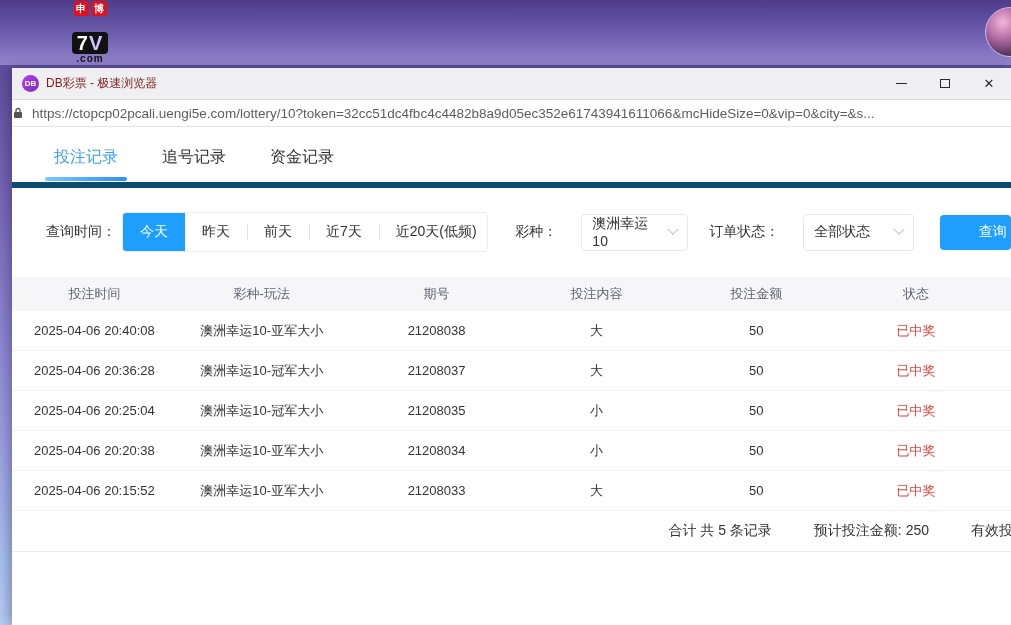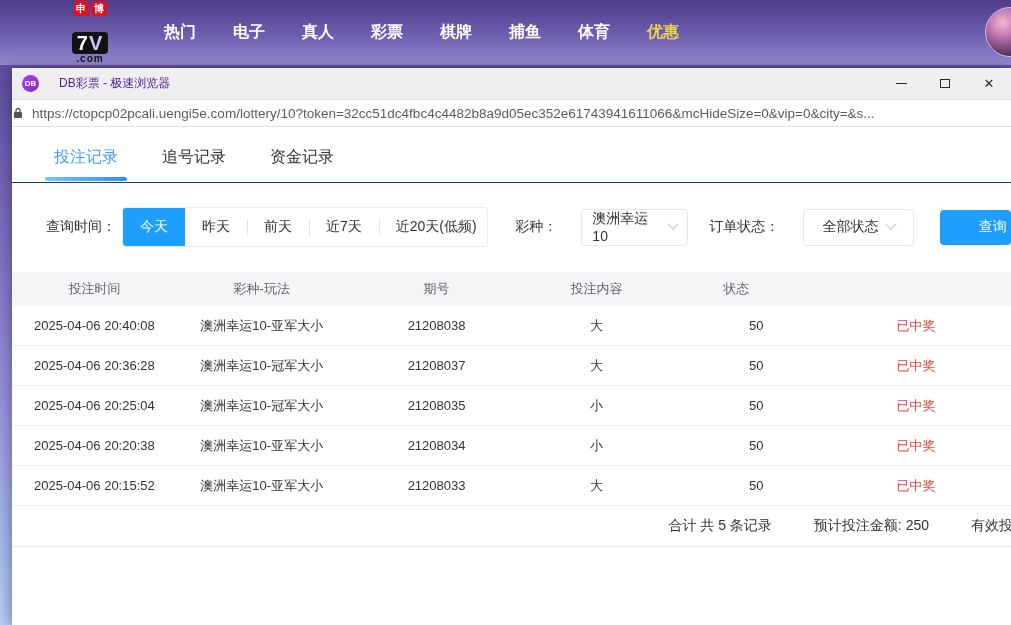--- a/index.html
+++ b/index.html
@@ -24,52 +24,52 @@
   .avatar { position:absolute; right:-24px; top:7px; width:50px; height:50px; border-radius:50%;
             background:radial-gradient(circle at 35% 30%,#f3b7d8 0%,#b66ea8 35%,#4a2f52 75%,#2c1c38 100%);
             border:1px solid #cbbcf0; }
 
   
   .window { position:absolute; left:12px; top:68px; right:0; bottom:0; background:#fff;
             box-shadow:-3px 0 12px rgba(20,10,60,.35); display:flex; flex-direction:column; overflow:hidden; }
   .titlebar { height:31px; background:#efeff1; display:flex; align-items:center; padding-left:10px; flex:0 0 auto; }
   .appicon { width:17px; height:17px; border-radius:50%; background:linear-gradient(135deg,#b13ff0,#7b2bbf);
              color:#fff; font-size:8px; font-weight:bold; text-align:center; line-height:17px; }
-  .wtitle { margin-left:20px; font-size:12px; color:#4c1d95; }
+  .wtitle { margin-left:7px; font-size:12px; color:#7f1d1d; }
   .wcontrols { margin-left:auto; display:flex; height:31px; }
   .wbtn { width:44px; height:31px; display:flex; align-items:center; justify-content:center; cursor:pointer; color:#2b2b2b; }
   .min-glyph { width:11px; height:0; border-top:1px solid #2b2b2b; }
   .max-glyph { width:10px; height:9px; border:1px solid #2b2b2b; }
   .close-glyph { font-size:13px; line-height:13px; }
 
   .urlbar { height:28px; background:#fff; border-top:1px solid #dcdcdc; border-bottom:1px solid #e3e3e3;
             display:flex; align-items:center; flex:0 0 auto; }
   .lock { width:12px; height:12px; flex:0 0 auto; }
   .urltext { margin-left:8px; font-size:13.5px; color:#5c5c5c; white-space:nowrap; }
 
   .content { flex:1; background:#fff; position:relative; overflow:hidden; }
 
   
-  .tabbar { display:flex; gap:44px; padding:20px 0 14px 42px; border-bottom:1px solid #0c4a6e;
+  .tabbar { display:flex; gap:44px; padding:20px 0 14px 42px; border-bottom:6px solid #0c4a6e;
             box-shadow:0 2px 4px rgba(0,0,0,.03); }
   .tab { font-size:16px; color:#333; cursor:pointer; position:relative; }
   .tab.active { color:#3c9cf8; }
   .tab.active::after { content:""; position:absolute; left:-9px; right:-9px; bottom:-13px; height:4px;
             border-radius:3px; background:linear-gradient(90deg,#7cc4ff,#2a90f5); }
 
   
   .filters { display:flex; align-items:center; margin:24px 0 0 34px; font-size:14px; color:#333; }
   .flabel { white-space:nowrap; }
   .tgroup { display:flex; border:1px solid #ececec; border-radius:4px; overflow:hidden; margin-left:6px; }
   .tbtn { background:#fff; border:none; font-family:inherit; font-size:14px; color:#333; padding:10px 17px;
           cursor:pointer; position:relative; white-space:nowrap; }
   .tbtn + .tbtn::before { content:""; position:absolute; left:0; top:11px; bottom:11px; width:1px; background:#e4e4e4; }
   .tbtn.active { background:#1e9fff; color:#fff; }
   .tbtn.active + .tbtn::before { display:none; }
-  .select { display:flex; align-items:center; justify-content:center; border:1px solid #e4e7ed; border-radius:4px;
+  .select { display:flex; align-items:center; justify-content:space-between; border:1px solid #e4e7ed; border-radius:4px;
             height:37px; margin-left:24px; cursor:pointer; padding:0 10px; }
   .sel-lottery { width:108px; } .sel-status { width:112px; }
   .selval { font-size:14px; color:#333; }
   .chevron { width:8px; height:8px; border-right:1.5px solid #c0c4cc; border-bottom:1.5px solid #c0c4cc;
              transform:rotate(45deg) translate(-2px,-2px); margin-left:8px; flex:0 0 auto; }
   .gap28 { width:28px; } .gap22 { width:22px; }
   .searchbtn { margin-left:26px; width:72px; height:35px; background:#1e9fff; color:#fff; border:none;
                border-radius:4px; font-size:14px; font-family:inherit; cursor:pointer;padding-left:35px; }
 
   
@@ -90,30 +90,20 @@
 <body>
 
 <div class="topnav">
   <div class="logo">
     <div class="logo-badges">
       <div class="logo-badge">申</div>
       <div class="logo-badge">博</div>
     </div>
     <div class="logo-main"><span>7</span><span class="v">V</span></div>
     <div class="logo-com">.com</div>
-  </div>
-  <div class="navitems">
-    <div class="navitem">热门</div>
-    <div class="navitem">电子</div>
-    <div class="navitem">真人</div>
-    <div class="navitem">彩票</div>
-    <div class="navitem">棋牌</div>
-    <div class="navitem">捕鱼</div>
-    <div class="navitem">体育</div>
-    <div class="navitem hl">优惠</div>
   </div>
   <div class="avatar"></div>
 </div>
 
 <div class="window">
 
   <div class="titlebar">
     <div class="appicon">DB</div>
     <div class="wtitle">DB彩票 - 极速浏览器</div>
     <div class="wcontrols">
@@ -168,20 +158,21 @@
       </div>
       <button class="searchbtn">查询</button>
     </div>
 
     <div class="table">
       <div class="thead">
         <div class="th c1">投注时间</div>
         <div class="th c2">彩种-玩法</div>
         <div class="th c3">期号</div>
         <div class="th c4">投注内容</div>
+        <div class="th c5">投注金额</div>
         <div class="th c6">状态</div>
       </div>
 
       <div class="trow">
         <div class="td c1">2025-04-06 20:40:08</div>
         <div class="td c2">澳洲幸运10-亚军大小</div>
         <div class="td c3">21208038</div>
         <div class="td c4">大</div>
         <div class="td c5">50</div>
         <div class="td c6 status-win">已中奖</div>

